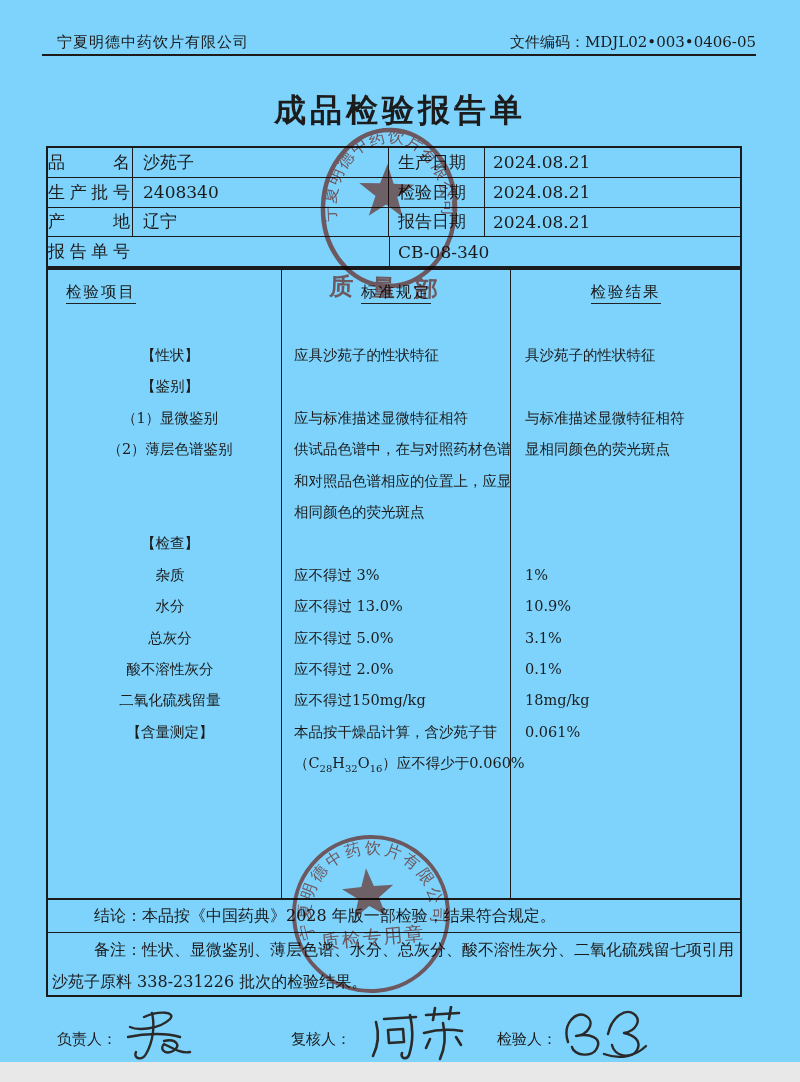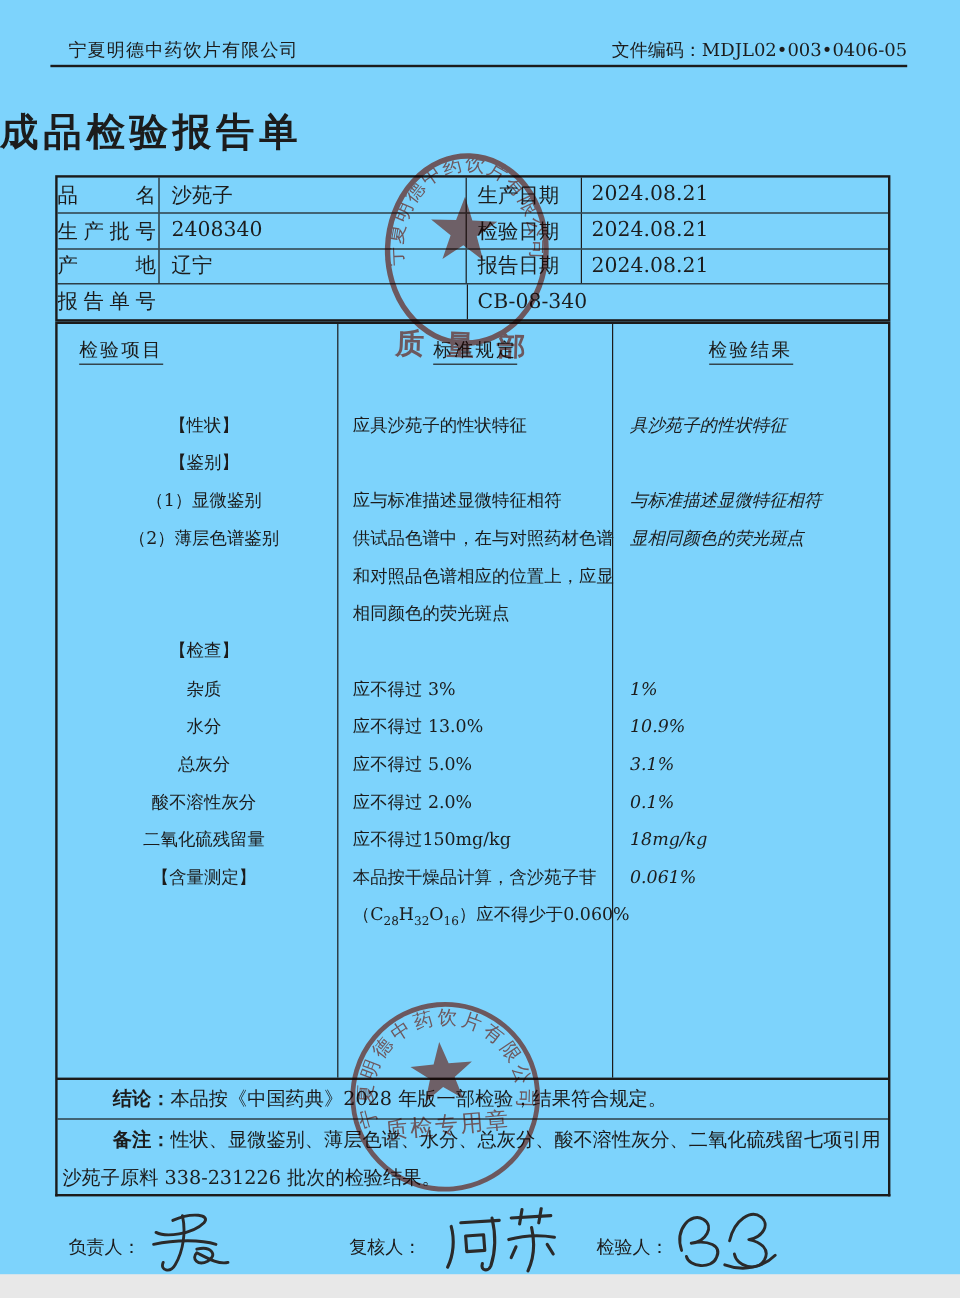--- a/index.html
+++ b/index.html
@@ -5,21 +5,21 @@
   html,body{margin:0;padding:0;background:#e8e8e8;}
   .page{
     position:relative;width:800px;height:1062px;background:#7dd3fc;margin:0 auto;
     font-family:"DejaVu Serif","Liberation Serif",serif;color:#1c1c1c;overflow:hidden;
   }
   .abs{position:absolute;}
   
   .company{left:57px;top:33px;font-size:15px;letter-spacing:1px;}
   .doccode{right:44px;top:33px;font-size:15px;}
   .hrule{left:42px;top:54px;width:714px;height:2px;background:#1b1b1b;}
-  .title{left:0;top:89px;width:100%;text-align:left;font-size:32px;font-weight:bold;letter-spacing:4px;}
+  .title{left:0;top:89px;width:100%;text-align:center;font-size:32px;font-weight:bold;letter-spacing:4px;}
   
   .t1{left:46px;top:146px;width:696px;height:122px;border:2px solid #1b1b1b;box-sizing:border-box;
       display:flex;flex-direction:column;font-size:17px;}
   .t1r{flex:1;display:flex;border-bottom:1.5px solid #1b1b1b;min-height:0;}
   .t1r.last{border-bottom:none;}
   .t1c{border-right:1.5px solid #1b1b1b;display:flex;align-items:center;box-sizing:border-box;overflow:hidden;}
   .t1c.end{border-right:none;}
   .w1{width:85px;} .w2{width:256px;} .w3{width:96px;padding-left:9px;} .w4{flex:1;}
   .w14{width:342px;} .w24{flex:1;}
   .jl{display:inline-block;width:82px;text-align:justify;text-align-last:justify;}
@@ -29,30 +29,30 @@
       display:flex;font-size:14.5px;}
   .t2col{box-sizing:border-box;height:100%;}
   .t2c1{width:233px;}
   .t2c2{width:229px;border-left:1.5px solid #1b1b1b;}
   .t2c3{flex:1;border-left:1.5px solid #1b1b1b;}
   .t2h{height:70px;padding-top:12px;box-sizing:border-box;font-size:15.5px;letter-spacing:2px;}
   .t2h span{border-bottom:1px solid #222;padding-bottom:2px;}
   .t2h.c{text-align:center;}
   .t2h.l{padding-left:18px;}
   .t2lines>div{height:31.4px;line-height:31.4px;white-space:nowrap;}
-  .lines1{padding-left:11px;text-align:center;} .lines2{padding-left:12px;} .lines3{padding-left:14px;font-style:italic;}
+  .lines1{padding-left:11px;text-align:center;} .lines2{padding-left:12px;} .lines3{padding-left:14px;}
   .fline{height:31.4px;line-height:31.4px;white-space:nowrap;padding-left:12px;}
   .fline sub{font-size:10px;}
   
   .t3{left:46px;top:900px;width:696px;height:97px;border:2px solid #1b1b1b;border-top:none;
       box-sizing:border-box;font-size:16px;}
   .t3r1{height:32px;line-height:32px;border-bottom:1.5px solid #1b1b1b;padding-left:46px;white-space:nowrap;}
   .t3r2{padding-left:4px;line-height:31.5px;padding-top:1px;}
   .t3r2 .ind{padding-left:42px;}
-  .blab{font-weight:bold;margin-top:44px;}
+  .blab{font-weight:normal;margin-top:44px;}
   
   .sig-label{top:1030px;font-size:15px;}
   .sl1{left:57px;} .sl2{left:291px;} .sl3{left:497px;}
   .sigsvg{stroke:#2a2a2a;fill:none;stroke-linecap:round;stroke-linejoin:round;}
   
   .stamp{mix-blend-mode:multiply;opacity:0.82;pointer-events:none;}
 </style>
 </head>
 <body>
 

